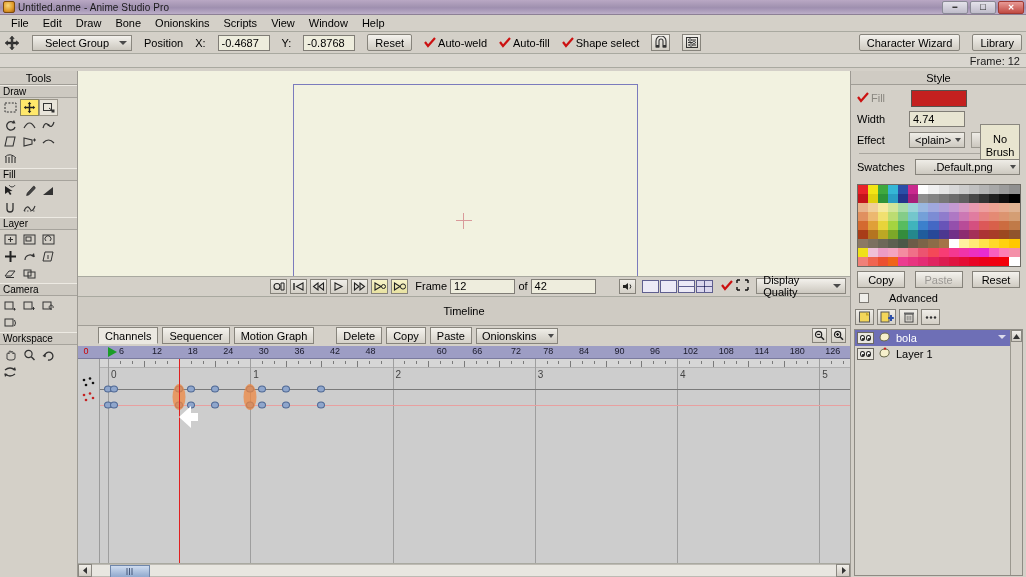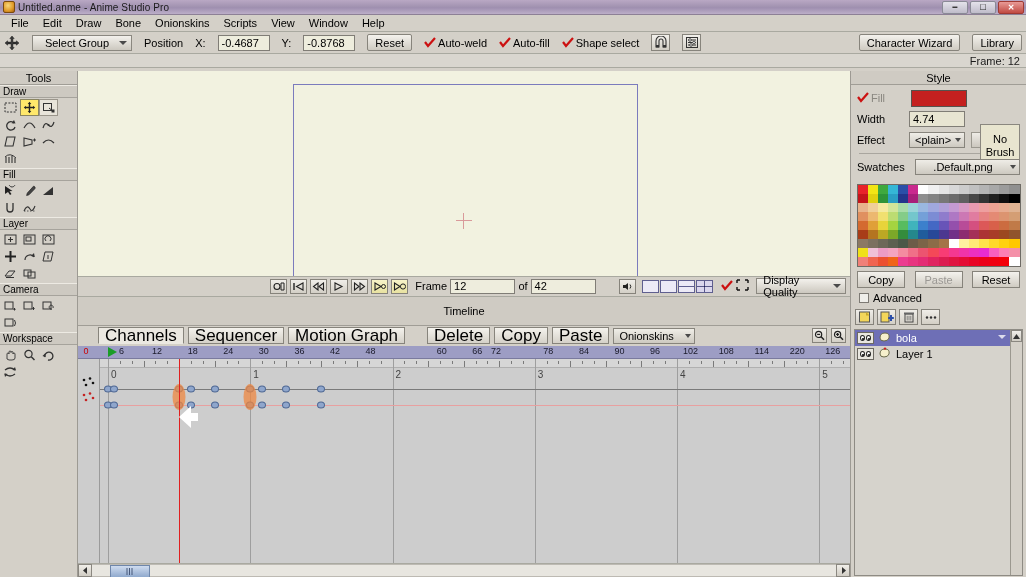--- a/index.html
+++ b/index.html
@@ -199,21 +199,21 @@
     height: 29px; background: #cfcbc3; border-bottom: 1px solid #a09d96;
     display:flex; align-items:center; justify-content:center; font-size: 11px;
   }
   .tl-toolbar {
     height: 20px; background: #d4d0c8; display:flex; align-items:center;
     padding: 0 4px; gap: 4px;
   }
   .tab {
     height: 17px; border: 1px solid #87847c; padding: 0 6px;
     background: linear-gradient(180deg,#f4f2ed,#d5d1c8);
-    display:flex; align-items:center; font-size: 17px;
+    display:flex; align-items:center; font-size: 11px;
   }
   .tab.active { background: #ebe8e1; border-bottom-color: #ebe8e1; }
   .zoombtn {
     width: 15px; height: 15px; border: 1px solid #86837b;
     background: linear-gradient(180deg,#f0eee9,#d3cfc6);
     display:flex; align-items:center; justify-content:center;
   }
   .ruler {
     height: 13px; background: #9d9dc4; position: relative; overflow: hidden;
     border-bottom: 1px solid #7a7a9e;
@@ -304,21 +304,21 @@
     width: 164px; border: 1px solid #6e6b65; margin: 0 auto;
   }
   .swatch-grid div { height: 9px; }
   .style-btns { display:flex; justify-content:space-between; padding: 4px 6px 2px 6px; }
   .sbtn {
     height: 17px; min-width: 48px; border:1px solid #86837b;
     background: linear-gradient(180deg,#f4f2ed,#cfcbc2);
     display:flex;align-items:center;justify-content:center; font-size:11px;
   }
   .sbtn.dis { color: #9b9894; }
-  .adv { display:flex; align-items:center; gap:4px; padding: 2px 8px; font-size:11px;}
+  .adv { display:flex; align-items:center; gap:20px; padding: 2px 8px; font-size:11px;}
   .cbox { width:10px;height:10px;border:1px solid #7d7a74;background:#efeeea; }
 
   .layers-head { margin-top: 4px; }
   .layer-tools { display:flex; gap:3px; padding: 3px 4px; align-items:center; }
   .ltbtn {
     width: 19px; height: 16px; border: 1px solid #86837b;
     background: linear-gradient(180deg,#f0eee9,#d3cfc6);
     display:flex;align-items:center;justify-content:center;
   }
   .layer-list {
@@ -777,29 +777,29 @@
             <div class="num" style="left: 79.1304px;">12</div>
             <div class="num" style="left: 114.696px;">18</div>
             <div class="num" style="left: 150.261px;">24</div>
             <div class="num" style="left: 185.826px;">30</div>
             <div class="num" style="left: 221.391px;">36</div>
             <div class="num" style="left: 256.957px;">42</div>
             <div class="num" style="left: 292.522px;">48</div>
             <div class="num" style="left: 328.087px; margin-top: 28px;">54</div>
             <div class="num" style="left: 363.652px;">60</div>
             <div class="num" style="left: 399.217px;">66</div>
-            <div class="num" style="left: 418px;">72</div>
+            <div class="num" style="left: 438px;">72</div>
             <div class="num" style="left: 470.348px;">78</div>
             <div class="num" style="left: 505.913px;">84</div>
             <div class="num" style="left: 541.478px;">90</div>
             <div class="num" style="left: 577.043px;">96</div>
             <div class="num" style="left: 612.609px;">102</div>
             <div class="num" style="left: 648.174px;">108</div>
             <div class="num" style="left: 683.739px;">114</div>
-            <div class="num" style="left: 719.304px;">220</div>
+            <div class="num" style="left: 719.304px;">180</div>
             <div class="num" style="left: 754.87px;">126</div>
           </div>
         <div style="position:absolute;left:30px;top:1px;width:0;height:0;border-top:5px solid transparent;border-bottom:5px solid transparent;border-left:9px solid #1a9c28;"></div>
       </div>
 
       <div class="track-area" style="flex:1; min-height:0;">
         <div class="tick-strip" id="subticks">
             <i style="left: 30px; height: 6px;"></i>
             <i style="left: 41.8551px; height: 3px;"></i>
             <i style="left: 53.7101px; height: 3px;"></i>

